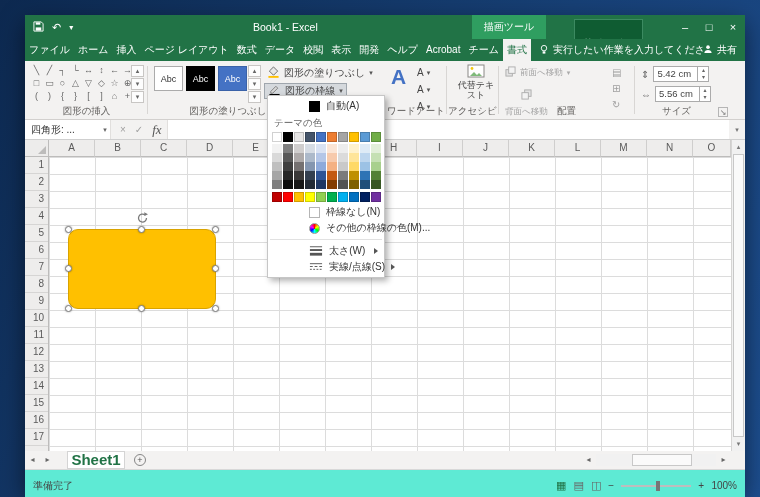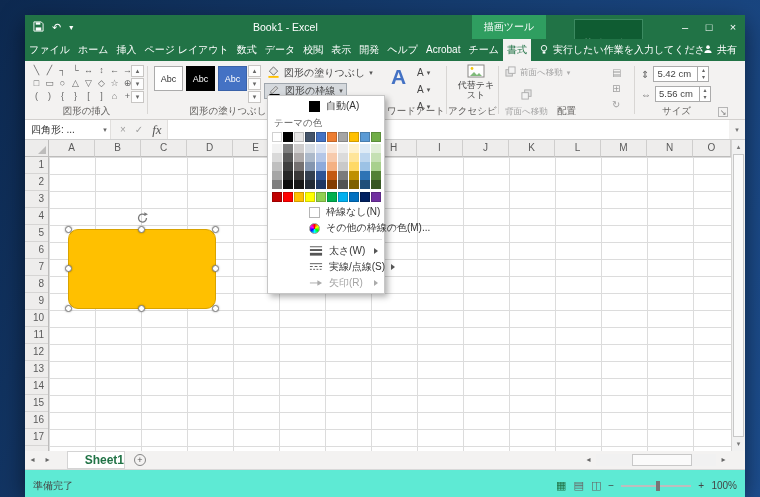--- a/index.html
+++ b/index.html
@@ -78,21 +78,21 @@
   .vthumb{position:absolute;left:1px;right:1px;top:14px;bottom:14px;background:#FAFAFA;border:1px solid #C8C8C8;}
 
   
   .shape{position:absolute;left:43px;top:89px;width:148px;height:80px;border-radius:10px;border:1px solid;}
   .hnd{position:absolute;width:7px;height:7px;border-radius:50%;background:#fff;border:1px solid #7E7E7E;box-shadow:0 0 2px rgba(0,0,0,.35);}
   .rot{position:absolute;left:50%;top:-19px;margin-left:-6px;}
 
   
   .sheetbar{position:absolute;top:436px;left:0;right:0;height:18px;background:#F3F2F1;display:flex;align-items:stretch;font-size:10px;color:#666;}
   .snav{width:15px;text-align:center;line-height:18px;font-size:8px;}
-  .sheettab{margin-left:12px;width:58px;background:#fff;border:1px solid #D4D4D4;color:#217346;font-weight:bold;text-align:right;line-height:16px;font-size:12px;}
+  .sheettab{margin-left:12px;width:58px;background:#fff;border:1px solid #D4D4D4;color:#217346;font-weight:bold;text-align:center;line-height:16px;font-size:15px;}
   .plus{margin:3px 0 0 9px;width:12px;height:12px;border:1px solid #868686;border-radius:50%;line-height:10px;text-align:center;font-size:9px;color:#555;}
   .hscroll{margin-left:auto;margin-right:14px;width:150px;display:flex;align-items:center;}
   .hscroll .snav{line-height:18px;}
   .htrack{flex:1;height:12px;background:#F1F1F1;position:relative;}
   .hthumb{position:absolute;left:30%;width:60px;top:0;bottom:0;background:#FAFAFA;border:1px solid #C8C8C8;}
 
   
   .statusbar{position:absolute;top:454px;left:0;right:0;height:32px;background:#5eead4;border-top:1px solid #D8D8D8;display:flex;align-items:center;font-size:10px;color:#444;}
   .ready{margin-left:8px;}
   .sb-right{margin-left:auto;display:flex;align-items:center;gap:7px;margin-right:8px;}
@@ -534,28 +534,20 @@
                 <rect x="11" y="5" width="3" height="1"></rect>
                 <rect x="1" y="8" width="2" height="1"></rect>
                 <rect x="4.5" y="8" width="2" height="1"></rect>
                 <rect x="8" y="8" width="2" height="1"></rect>
                 <rect x="11.5" y="8" width="2" height="1"></rect>
               </g>
             </svg></span>
         <span>実線/点線(S)</span>
         <span class="subarrow"></span>
       </div>
-      <div class="mitem disabled">
-        <span><svg width="14" height="11" viewBox="0 0 15 11">
-              <path d="M1 6h9" stroke="#ABABAB"></path>
-              <path d="M9 3l5 3-5 3z" fill="#ABABAB"></path>
-            </svg></span>
-        <span>矢印(R)</span>
-        <span class="subarrow"></span>
-      </div>
     </div>
 
     <div class="sheetbar">
       <span class="snav">◂</span>
       <span class="snav">▸</span>
       <div class="sheettab">Sheet1</div>
       <span class="plus">+</span>
       <div class="hscroll">
         <span class="snav">◂</span>
         <div class="htrack">

